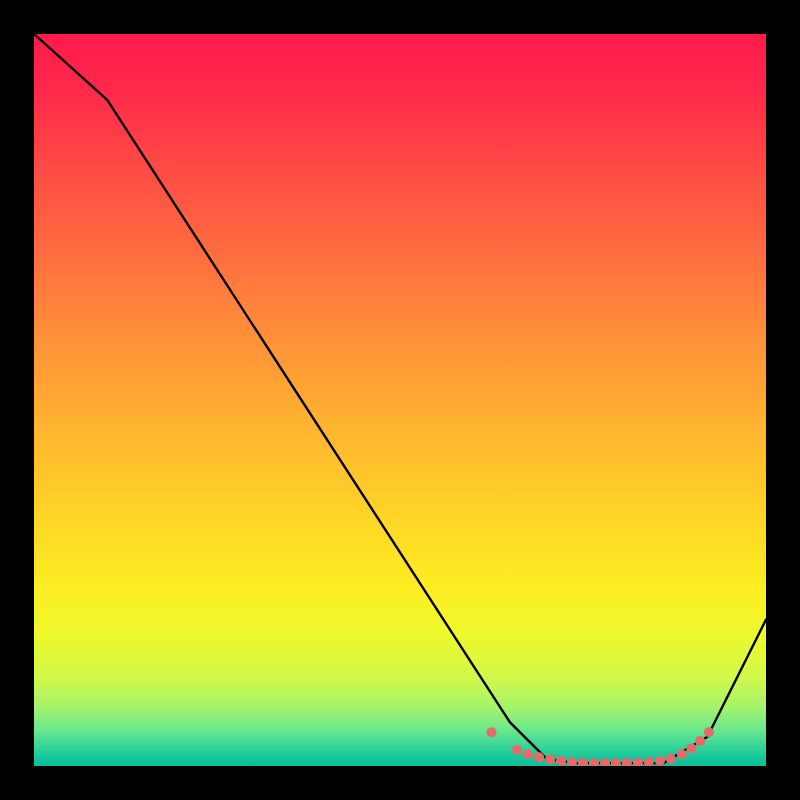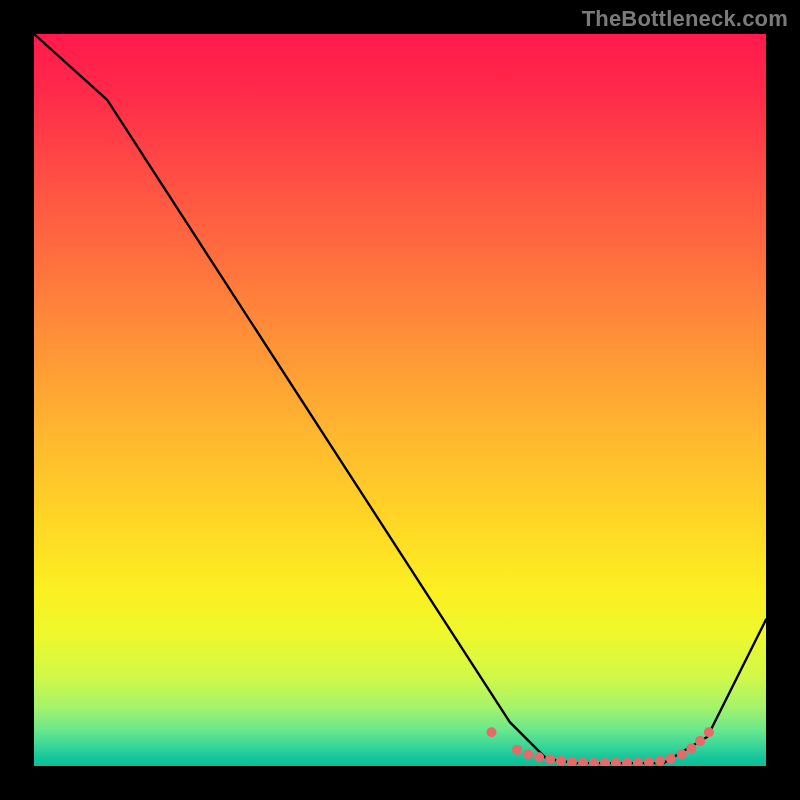--- a/index.html
+++ b/index.html
@@ -60,21 +60,20 @@
     height: 100%;
     overflow: visible;
   }
   .curve { fill: none; stroke: #000; stroke-width: 2.4; stroke-linejoin: round; stroke-linecap: round; }
   .marker { fill: #e66a6a; stroke: none; }
 </style>
 </head>
 <body>
 
 <div class="stage">
-  <div class="watermark">TheBottleneck.com</div>
 
   <div class="plot-frame">
     <div class="gradient-fill"></div>
     <svg class="lines" viewBox="0 0 732 732" preserveAspectRatio="none">
       <path id="curve-path" class="curve" d="M0.0 0.0 L73.2 65.9 L475.8 688.1 L512.4 724.7 L541.7 729.1 L629.5 729.1 L673.4 702.7 L732.0 585.6"></path>
       <g id="markers-group">
           <circle cx="457.5" cy="698.3" r="5" class="marker"></circle>
           <circle cx="483.1" cy="715.9" r="5" class="marker"></circle>
           <circle cx="494.1" cy="720.3" r="5" class="marker"></circle>
           <circle cx="505.1" cy="723.2" r="5" class="marker"></circle>

